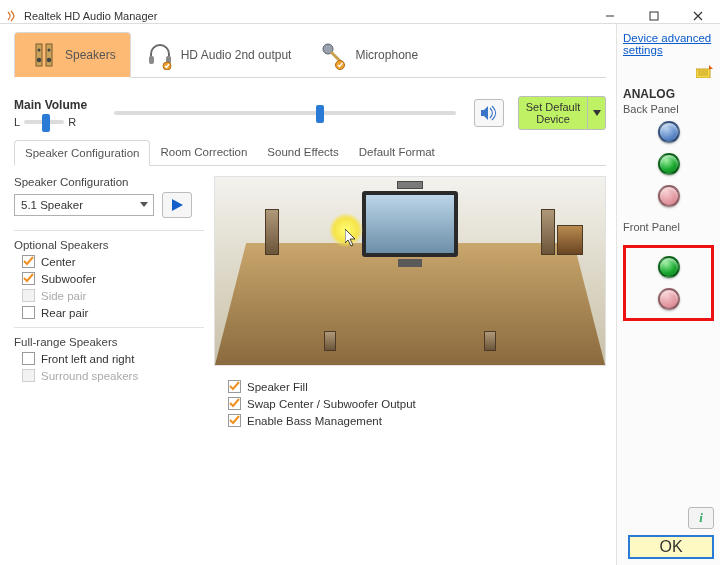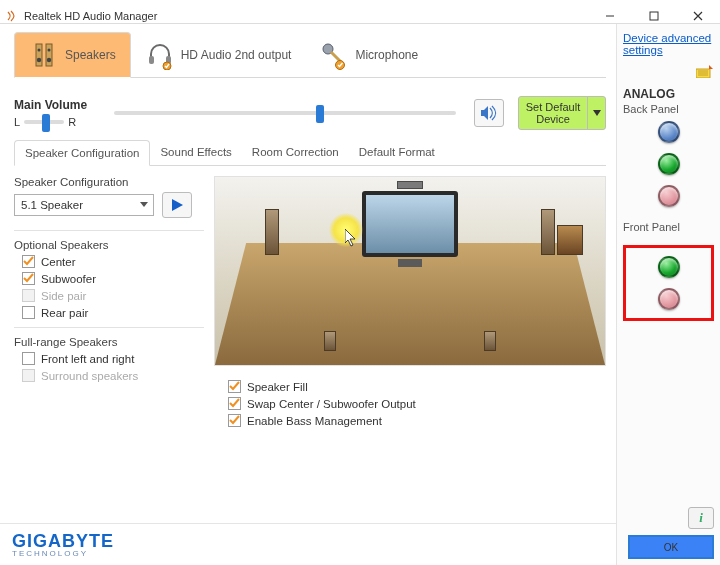--- a/index.html
+++ b/index.html
@@ -83,21 +83,21 @@
   .side .spacer { flex: 1; }
 
   .footer { position: absolute; left: 0; right: 0; bottom: 0; height: 42px; display: flex; align-items: center; padding: 0 12px; border-top: 1px solid #e5e5e5; }
   .brand { color: #1467c8; display: flex; flex-direction: column; line-height: 1; }
   .brand .b1 { font-weight: 800; font-size: 18px; letter-spacing: 1px; }
   .brand .b2 { font-size: 8px; letter-spacing: 2px; color: #6a8bb8; }
   .footer .gap { flex: 1; }
 
   .side-bottom { display:flex; justify-content:flex-end; gap:6px; align-items:flex-end; flex-direction: column;}
   .info-btn { width: 26px; height: 22px; border: 1px solid #b8b8b8; border-radius: 3px; background: #f3f3f3; display: flex; align-items: center; justify-content: center; font-style: italic; font-family: Georgia, serif; color: #3a6; font-weight: bold; font-size: 13px; }
-  .ok-btn { width: 86px; height: 24px; border: 2px solid #2a7bd6; background: #3b82f6; font-size: 10px; display:flex; align-items:center; justify-content:center;}
+  .ok-btn { width: 86px; height: 24px; border: 2px solid #2a7bd6; background: #fef9c3; font-size: 16px; display:flex; align-items:center; justify-content:center;}
 </style>
 </head>
 <body>
 
 <div class="titlebar">
   <span class="t-icon">
     <svg viewBox="0 0 12 12">
         <path d="M2 2c3 3 3 5 0 8M5 1c4 4 4 6 0 10" stroke="#d66a1f" stroke-width="1.2" fill="none"></path>
       </svg>
   </span>
@@ -188,22 +188,22 @@
         <div class="drop">
           <svg width="8" height="6" viewBox="0 0 8 6">
               <path d="M0 0h8L4 6z" fill="#333"></path>
             </svg>
         </div>
       </div>
     </div>
 
     <div class="sub-tabs">
       <div class="sub-tab active">Speaker Configuration</div>
+      <div class="sub-tab">Room Correction</div>
       <div class="sub-tab">Sound Effects</div>
-      <div class="sub-tab">Room Correction</div>
       <div class="sub-tab">Default Format</div>
     </div>
 
     <div class="config-body">
       <div class="left-col">
         <div class="group-label">Speaker Configuration</div>
         <div class="combo-row">
           <div class="combo">
             <span>5.1 Speaker</span>
             <span class="chev"><svg width="10" height="10" viewBox="0 0 10 10">
@@ -296,27 +296,20 @@
                 <svg viewBox="0 0 11 11">
                   <path d="M1 5l3 3 6-7" stroke="#f09020" stroke-width="2" fill="none"></path>
                 </svg>
               </span>
               <span>Enable Bass Management</span>
             </div>
         </div>
       </div>
     </div>
 
-    <div class="footer">
-      <div class="brand">
-        <span class="b1">GIGABYTE</span>
-        <span class="b2">TECHNOLOGY</span>
-      </div>
-      <div class="gap"></div>
-    </div>
 
   </div>
 
   <div class="side">
     <a class="adv">Device advanced settings</a>
     <div class="flag-wrap">
         <span><svg width="18" height="14" viewBox="0 0 18 14">
             <rect x="0" y="5" width="14" height="9" fill="#f5d94a" stroke="#c8a020"></rect>
             <path d="M2 7h10M2 9h10M2 11h10" stroke="#c8a020"></path>
             <path d="M13 1l4 4-4 0z" fill="#e05a14"></path>

